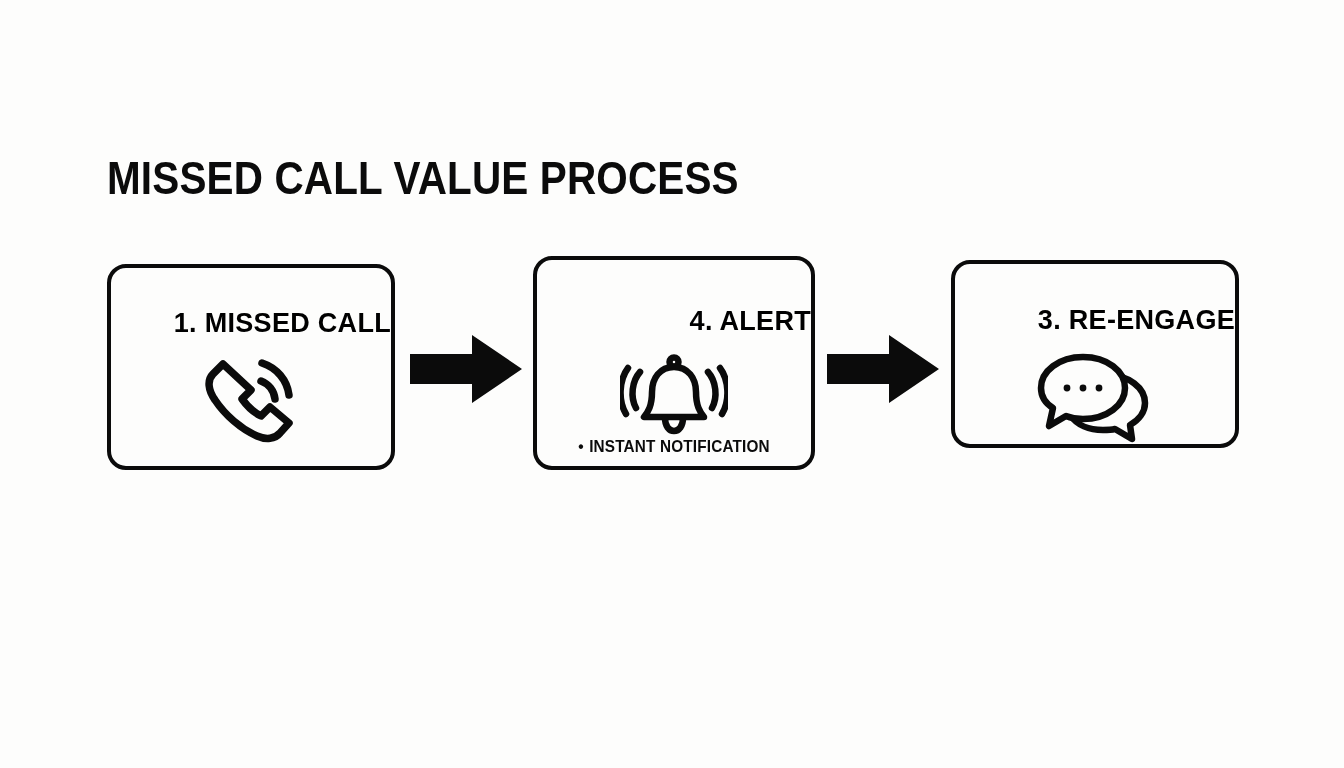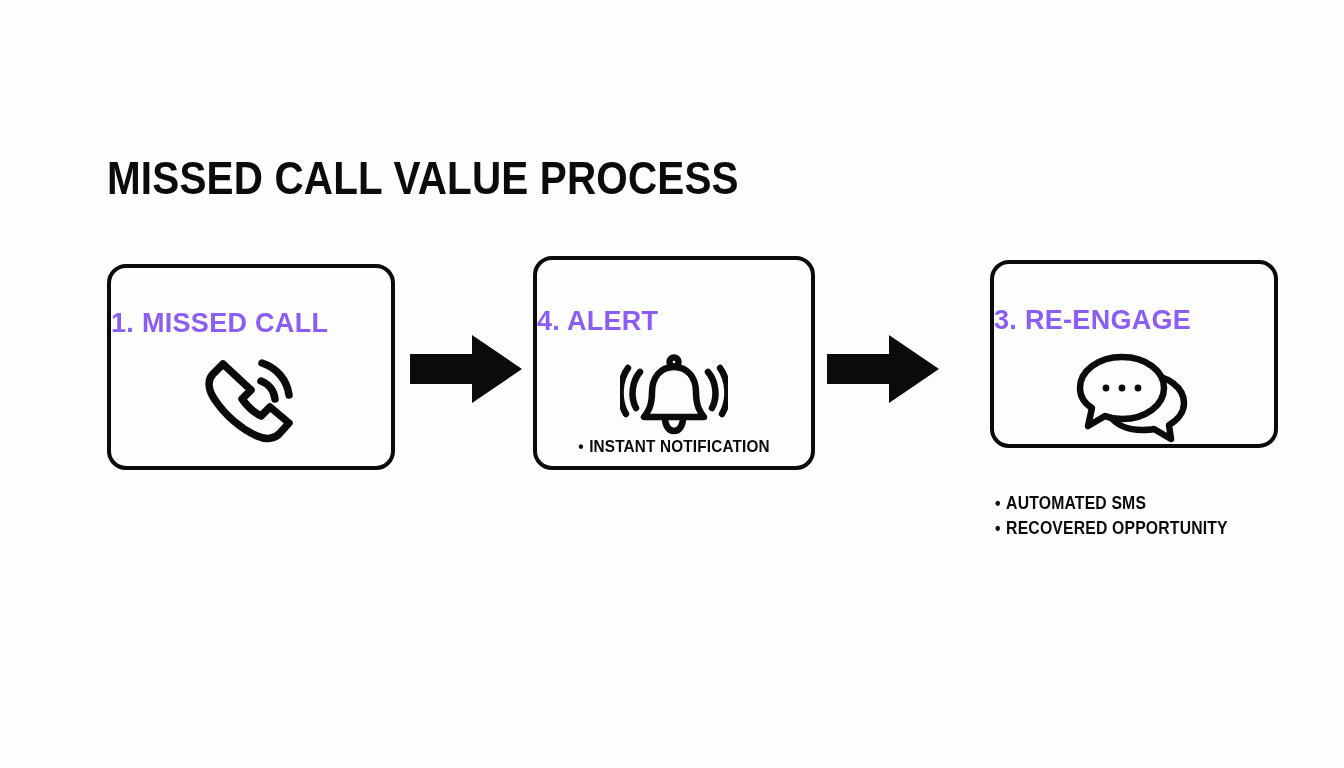--- a/index.html
+++ b/index.html
@@ -41,33 +41,33 @@
   
   .step-box {
     position: absolute;
     box-sizing: border-box;
     background: #fdfdfc;
     border: 4.5px solid #0b0b0b;
     border-radius: 19px;
   }
   #step-box-1 { left: 107px;  top: 264px; width: 288px; height: 206px; }
   #step-box-2 { left: 533px;  top: 256px; width: 282px; height: 214px; }
-  #step-box-3 { left: 990px;  top: 260px; width: 288px; height: 188px; }
+  #step-box-3 { left: 951px;  top: 260px; width: 288px; height: 188px; }
 
   .step-heading {
     position: absolute;
     left: 0;
     width: 100%;
-    text-align: left;
+    text-align: right;
     font-family: "Liberation Sans", sans-serif;
     font-weight: 700;
     font-size: 27px;
     line-height: 30px;
     letter-spacing: 0.3px;
-    color: #8b5cf6;
+    color: #000000;
     white-space: nowrap;
   }
   #step-box-1 .step-heading { top: 40px; }
   #step-box-2 .step-heading { top: 46px; }
   #step-box-3 .step-heading { top: 41px; }
 
   .step-icon {
     position: absolute;
     left: 50%;
     transform: translateX(-50%);
@@ -197,22 +197,14 @@
                  C40 72 34 71 29 69 L12 79 L16 61
                  C8 56 4 49 4 41 C4 24 22 10 46 10 Z" fill="#fdfdfc"></path>
 
         <circle cx="30" cy="41" r="3.4" fill="#0b0b0b" stroke="none"></circle>
         <circle cx="46" cy="41" r="3.4" fill="#0b0b0b" stroke="none"></circle>
         <circle cx="62" cy="41" r="3.4" fill="#0b0b0b" stroke="none"></circle>
       </svg>
     </div>
   </div>
 
-  <div id="outcome-list">
-    <div class="outcome-item">
-      <span class="outcome-bullet">•</span><span>AUTOMATED SMS</span>
-    </div>
-    <div class="outcome-item">
-      <span class="outcome-bullet">•</span><span>RECOVERED OPPORTUNITY</span>
-    </div>
-  </div>
 
 </div>
 
 </body></html>

